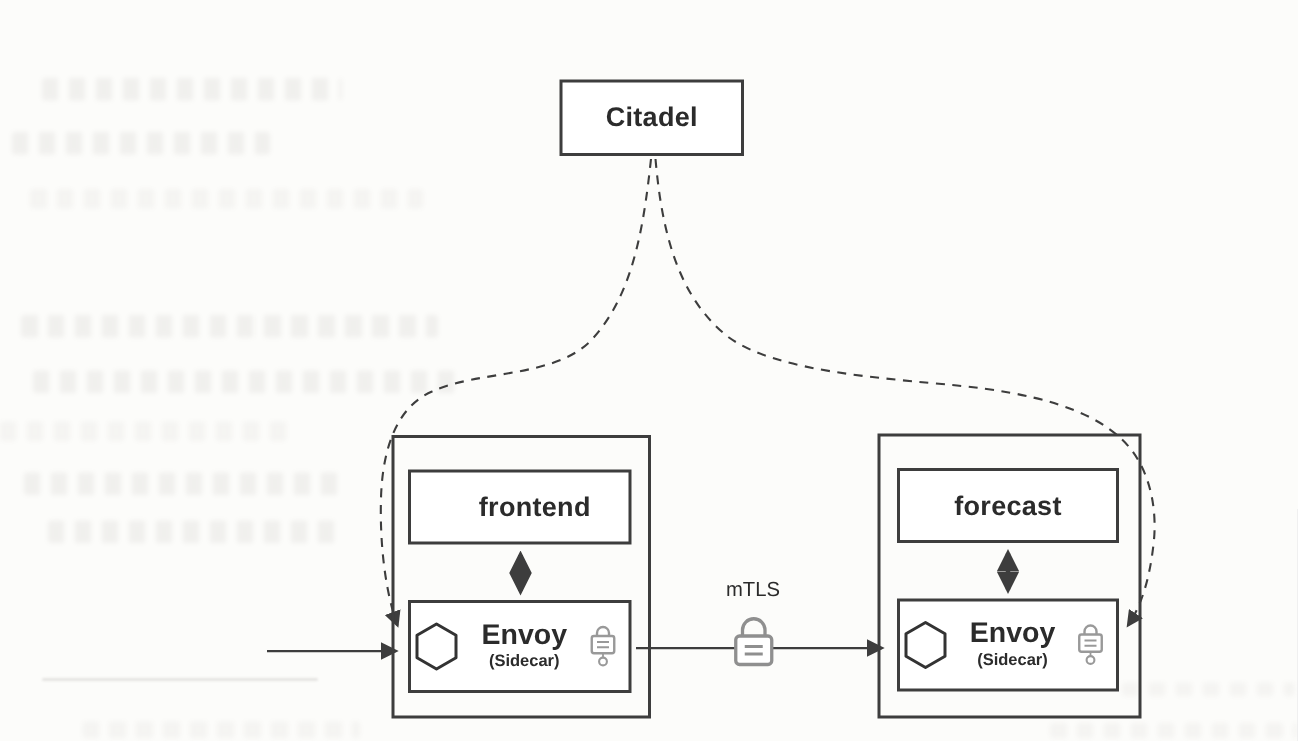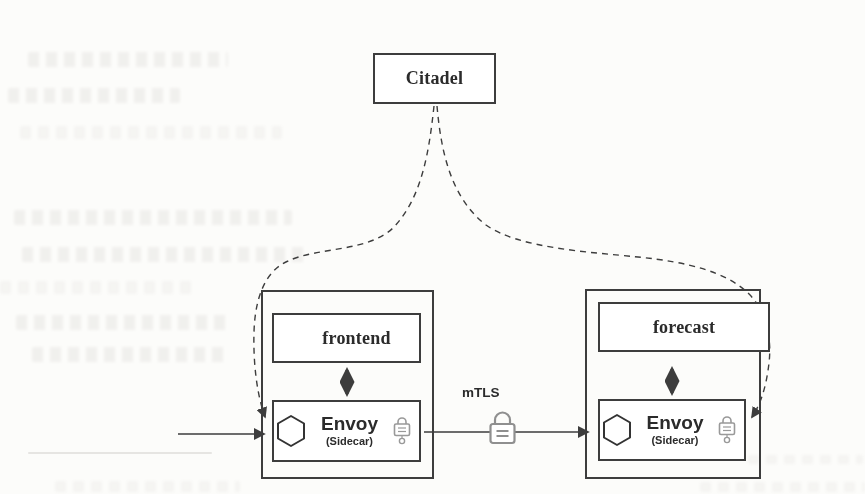--- a/index.html
+++ b/index.html
@@ -15,39 +15,39 @@
     position:relative;width:865px;height:494px;background:var(--paper);
     overflow:hidden;
   }
   
   .box{
     position:absolute;background:#fff;border:2px solid var(--ink);
     display:flex;align-items:center;justify-content:center;
   }
   .outer{background:transparent;}
   .label{
-    color:var(--text);font-weight:bold;letter-spacing:.2px;font-family:Liberation Serif, serif;
+    color:var(--text);font-weight:bold;letter-spacing:.2px;
   }
   #citadel{left:373px;top:53px;width:123px;height:51px;}
   #citadel .label{font-size:18px;}
   #left-outer{left:261px;top:290px;width:173px;height:189px;}
   #right-outer{left:585px;top:289px;width:176px;height:190px;}
   #frontend{left:272px;top:313px;width:149px;height:50px;padding-left:20px;}
-  #forecast{left:598px;top:302px;width:172px;height:50px;}
+  #forecast{left:598px;top:312px;width:148px;height:50px;}
   .app-label{font-size:18px;}
   .envoy-box{display:flex;align-items:center;justify-content:space-between;padding:0 7px 0 1px;}
   #left-envoy{left:272px;top:400px;width:149px;height:62px;}
   #right-envoy{left:598px;top:399px;width:148px;height:62px;}
   .envoy-text{display:flex;flex-direction:column;align-items:center;line-height:1;margin-top:-1px;}
   .envoy-name{font-size:19px;font-weight:bold;color:var(--text);}
   .envoy-sub{font-size:11px;font-weight:bold;color:var(--text);margin-top:3px;text-align:right;}
   
   #mtls-label{
-    position:absolute;left:462px;top:385px;width:80px;
-    font-size:13.5px;font-weight:bold;color:var(--text);
+    position:absolute;left:462px;top:385px;width:80px;text-align:center;
+    font-size:13.5px;font-weight:normal;color:var(--text);
   }
   
   #connectors{position:absolute;left:0;top:0;pointer-events:none;}
   .icon-svg{display:block;}
   #mtls-lock{position:absolute;left:484px;top:407px;}
   
   .smudge{
     position:absolute;height:15px;border-radius:2px;
     background:repeating-linear-gradient(90deg,
        rgba(125,118,112,.55) 0 11px, rgba(125,118,112,0) 11px 18px);

